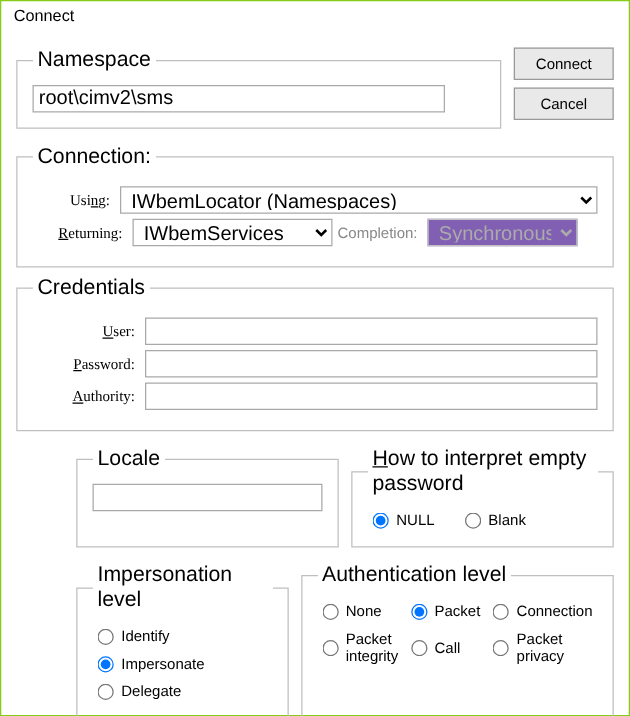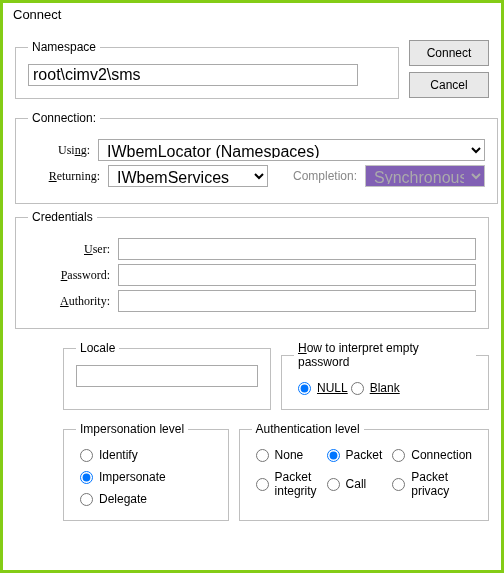--- a/index.html
+++ b/index.html
@@ -6,30 +6,30 @@
   body {
     margin: 0;
     font-family: "Segoe UI", Tahoma, Arial, sans-serif;
     font-size: 12px;
     background: #fff;
     color: #000;
     width: 504px;
     height: 573px;
     overflow: hidden;
   }
-  .window { width: 504px; height: 573px; border: 3px solid #84cc16; display: flex; flex-direction: column; }
+  .window { width: 504px; height: 573px; border: 1px solid #84cc16; display: flex; flex-direction: column; }
   .title { padding: 4px 10px; font-size: 13px; }
   .body { padding: 8px 12px 12px 12px; flex: 1; }
   fieldset {
     border: 1px solid #bfbfbf;
     margin: 6px 0;
     padding: 10px 12px 12px 12px;
     position: relative;
   }
-  legend { padding: 0 4px; font-size: 12px; }
+  legend { padding: 0 4px; font-size: 17px; }
   .toprow { display: flex; align-items: flex-start; }
   .toprow fieldset { flex: 1; margin-right: 10px; }
   .btncol { display: flex; flex-direction: column; gap: 6px; margin-top: 6px; }
   button {
     width: 80px;
     height: 26px;
     background: #e9e9e9;
     border: 1px solid #999;
     font-family: inherit;
     font-size: 12px;
@@ -44,28 +44,28 @@
   }
   .ns-input { width: 100%; max-width: 330px; }
   .row { display: flex; align-items: center; margin: 4px 0; }
   .lbl { text-align: right; padding-right: 8px; font-family: Liberation Serif, serif; }
   .u { text-decoration: underline; }
   .conn-using .lbl { width: 70px; }
   .conn-ret .lbl { width: 80px; }
   .sel-wide { flex: 1; }
   .sel-mid { width: 160px; }
   .sel-small { width: 120px; }
-  .comp-lbl { margin: 0 8px 0 25px; color: #888; }
+  .comp-lbl { margin: 0 8px 0 4px; color: #888; }
   .cred .lbl { width: 90px; }
   .cred input { flex: 1; }
   .two { display: flex; gap: 10px; padding-left: 48px; }
   .two > fieldset { flex: 1; }
   .locale-input { width: 100%; }
   .radios { display: flex; flex-direction: column; gap: 8px; padding: 2px 4px; }
-  .radios-row { display: flex; gap: 3px; padding: 2px 4px; text-decoration: underline; }
+  .radios-row { display: flex; gap: 24px; padding: 2px 4px; }
   .rlabel { display: flex; align-items: center; gap: 6px; font-size: 12px; }
   .auth-grid { display: grid; grid-template-columns: 1fr 1fr 1fr; row-gap: 8px; column-gap: 10px; padding: 2px 4px; }
   input[type=radio] { margin: 0; }
   select.disabled { color: #888; background: #4c1d95; }
 </style>
 </head>
 <body>
 
 <div class="window">
   <div class="title">Connect</div>

